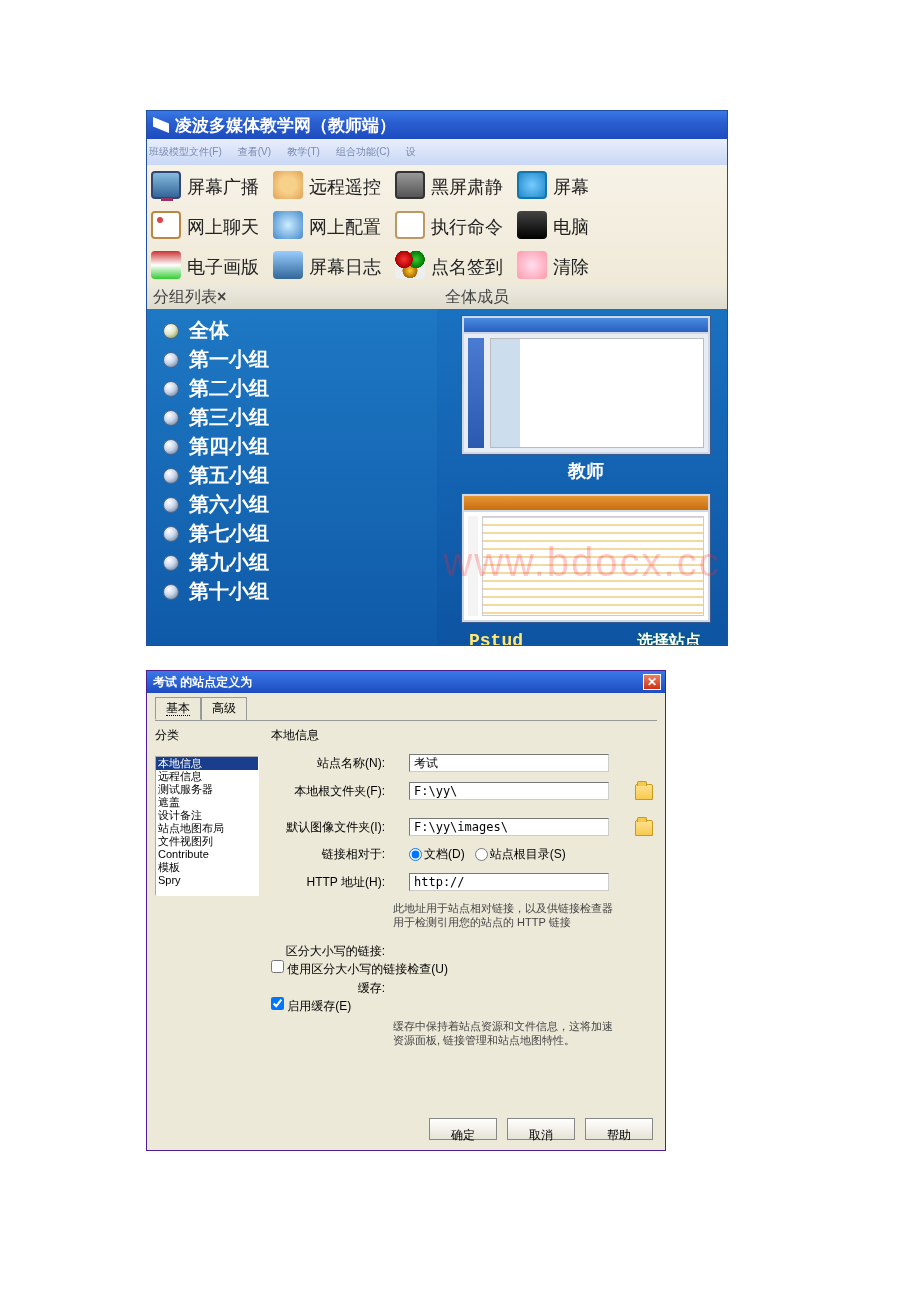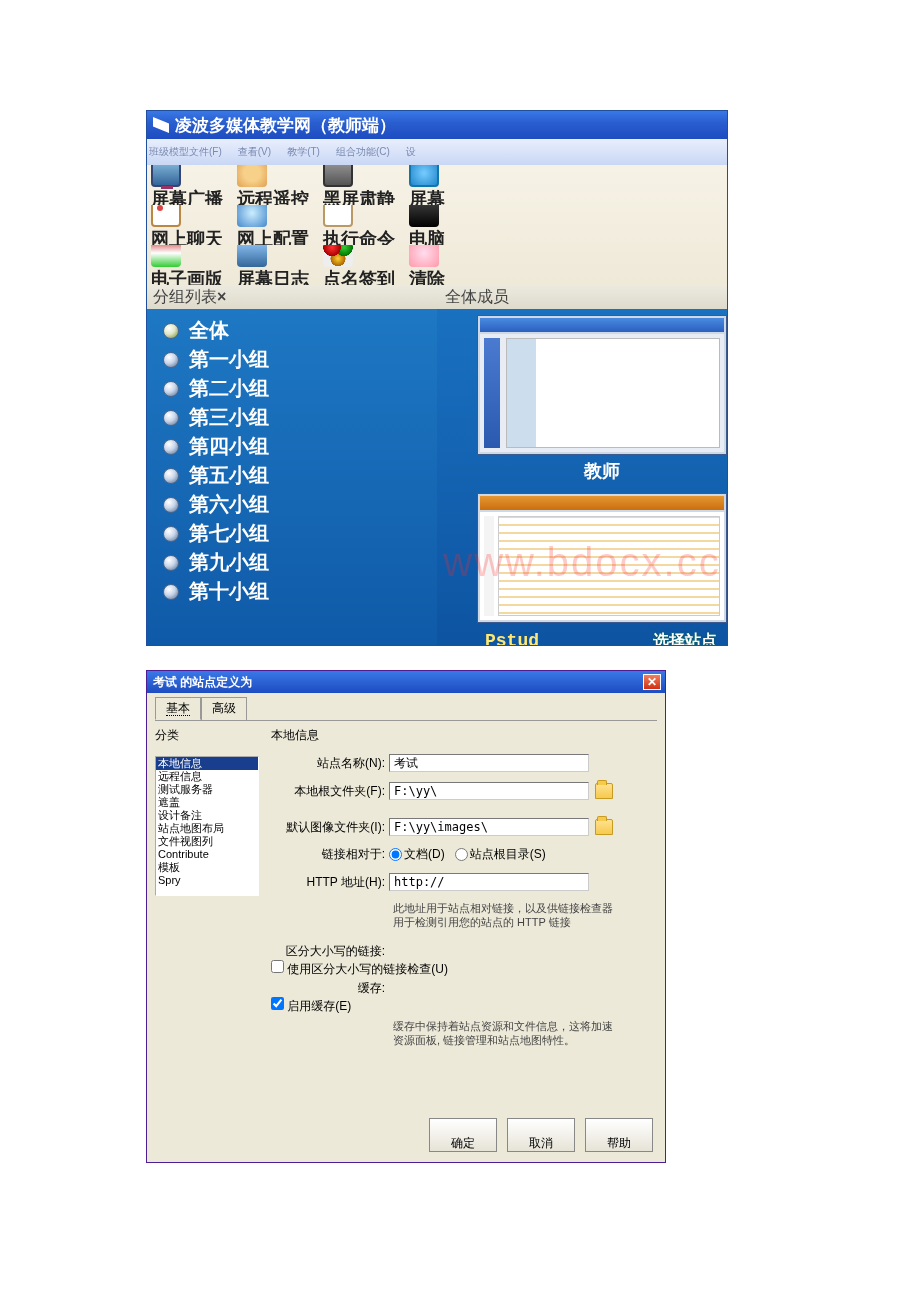--- a/index.html
+++ b/index.html
@@ -11,22 +11,22 @@
   .titlebar { height: 28px; background: linear-gradient(#3a78e7, #2a5fd0 40%, #1d4cc0); color: #fff;
     display: flex; align-items: center; padding: 0 6px; font-size: 17px; font-weight: bold; }
   .titlebar .appicon { width: 16px; height: 16px; background: #fff; margin-right: 6px;
     clip-path: polygon(0 0, 100% 40%, 100% 100%, 0 60%); }
   .menubar { height: 26px; background: linear-gradient(#e9eefc, #c9d7f5); display: flex;
     align-items: center; font-size: 10px; color: #7a8ab0; padding-left: 2px; overflow: hidden; }
   .menubar span { margin-right: 16px; white-space: nowrap; }
 
   .toolbars { background: linear-gradient(#f6f2e6, #efe9d8); }
   .trow { display: flex; height: 40px; align-items: center; padding: 0 4px; overflow: hidden; }
-  .tbtn { display: flex; align-items: flex-start; margin-right: 14px; font-size: 18px;
-    font-weight: bold; color: #222; white-space: nowrap; flex-direction: column; }
+  .tbtn { display: flex; align-items: flex-end; margin-right: 14px; font-size: 18px;
+    font-weight: normal; color: #222; white-space: nowrap; }
   .tbtn .ico { width: 30px; height: 28px; margin-right: 6px; border-radius: 4px; position: relative; }
   .ico-monitor { background: linear-gradient(#8bd, #369); border: 2px solid #347; }
   .ico-monitor::after{content:'';position:absolute;bottom:-4px;left:8px;width:12px;height:3px;background:#936;}
   .ico-hand { background: radial-gradient(circle, #f7d08a 40%, #e0a050); }
   .ico-monitor2 { background: linear-gradient(#999, #555); border: 2px solid #333; }
   .ico-blue { background: radial-gradient(circle,#7cf,#28c); border:2px solid #17a;}
   .ico-chat { background: #fff; border: 2px solid #b84; }
   .ico-chat::after{content:'';position:absolute;top:4px;left:4px;width:6px;height:6px;background:#d44;border-radius:50%;}
   .ico-gear { background: radial-gradient(circle,#cef,#48c); }
   .ico-cmd { background: #fff; border: 2px solid #b96; }
@@ -46,21 +46,21 @@
   .treelist { padding: 6px 4px 6px 10px; }
   .treelist .item { display: flex; align-items: center; font-size: 20px; font-weight: bold;
     color: #fff; margin: 2px 0; padding-left: 6px; }
   .bullet { width: 16px; height: 16px; border-radius: 50%; margin-right: 10px;
     background: radial-gradient(circle at 35% 30%, #fff, #c9d6ea 45%, #7a91b0 80%); border:1px solid #50688a;}
   .treelist .item.first .bullet { background: radial-gradient(circle at 35% 30%, #fff, #dfe7c5 45%, #95a86e 80%); }
 
   .rightpane { flex: 1; background: linear-gradient(#1a73c2, #0d54a2); position: relative; overflow:hidden; }
   .righthead { height: 24px; background: linear-gradient(#eceadf,#dedbcc); color:#444;
     font-size: 16px; padding: 2px 8px; }
-  .thumbwrap { position: absolute; top: 30px; right: 0; width: 250px; }
+  .thumbwrap { position: absolute; top: 30px; right: 16px; width: 250px; }
   .thumb { width: 250px; height: 140px; background: #cfd9e6; border: 1px solid #3a5a90; margin-bottom: 4px; position:relative; }
   .thumb .bar { position:absolute; top:2px; left:2px; right:2px; height:14px; background: linear-gradient(#4a8be0,#2a5fc0);}
   .thumb .body{ position:absolute; top:18px; left:2px; right:2px; bottom:2px; background:#e8edf5;}
   .thumb .body::before{content:'';position:absolute;left:4px;top:4px;width:16px;bottom:4px;background:linear-gradient(#4a7bd0,#2a5ab0);}
   .thumb .body::after{content:'';position:absolute;left:26px;top:4px;right:4px;bottom:4px;background:#fff;box-shadow: inset 0 0 0 1px #bbb, inset 30px 0 0 #cde;}
   .caption { text-align: center; font-size: 18px; font-weight: bold; color: #fff; margin-bottom: 10px; }
   .thumb2 { height: 130px; }
   .thumb2 .body{ background:#fff;}
   .thumb2 .body::before{ width:10px; background:#f4f4f4;}
   .thumb2 .body::after{ left:18px; background:
@@ -87,36 +87,36 @@
   .tab.active { border-bottom:1px solid #ece9d8; position:relative; z-index:2;}
   .tab.active span{ border-bottom: 1px dotted #000;}
   .tabpanel { border-top:1px solid #999; margin: 0 8px 8px 8px; padding-top: 6px; display:flex; min-height: 390px;}
   .catcol { width: 110px; }
   .catlabel { font-size:12px; margin-bottom:12px; }
   .catlist { border:1px inset #fff; background:#fff; height: 140px; width: 104px; overflow:hidden; }
   .catlist .ci { font-size:11px; padding:0 2px; line-height:13px; white-space:nowrap; }
   .catlist .ci.sel { background:#1a3e8e; color:#fff; }
   .formcol { flex:1; padding-left: 6px; }
   .section-title { font-size:12px; margin-bottom: 10px; }
-  .frow { display:flex; align-items:center; margin: 4px 0 10px 0; }
+  .frow { display:flex; align-items:flex-end; margin: 4px 0 10px 0; gap: 20px; }
   .flabel { width: 118px; text-align:right; font-size:12px; padding-right:4px; }
   .finput { border:1px inset #ccc; background:#fff; height:18px; width: 200px; font-size:12px;
     padding: 1px 4px; font-family: "SimSun", monospace;}
   .folder-ico { width:18px; height:16px; margin-left:6px; background: linear-gradient(#ffe190,#f6ca4d);
     border:1px solid #c79a20; border-radius: 2px 2px 0 0; position:relative;}
   .folder-ico::before{content:'';position:absolute;top:-4px;left:1px;width:8px;height:4px;
     background:#f6ca4d;border:1px solid #c79a20;border-bottom:none;border-radius:2px 2px 0 0;}
   .radio-row { display:flex; align-items:center; gap:10px; font-size:12px; }
   .radio-row label { display:flex; align-items:center; gap:2px;}
   .note { font-size:11px; color:#444; margin:4px 0 14px 122px; max-width:220px; line-height:14px;}
   .check-row { display:flex; align-items:flex-start; font-size:12px; margin:2px 0;flex-direction:column;}
   .check-row .flabel{ width:118px;}
   .dlg-buttons { display:flex; justify-content:flex-end; gap:10px; margin: 6px 12px 10px 0;}
   .winbtn { min-width:68px; height:22px; border:1px solid #888; background:linear-gradient(#fff,#e6e3d6);
-    font-size:12px; padding:16px 10px;}
+    font-size:12px; padding:8px 10px;}
 </style>
 </head>
 <body>
 
 <div class="wrap">
 
   <div class="win1">
     <div class="titlebar">
       <span class="appicon"></span>
       <span>凌波多媒体教学网（教师端）</span>

